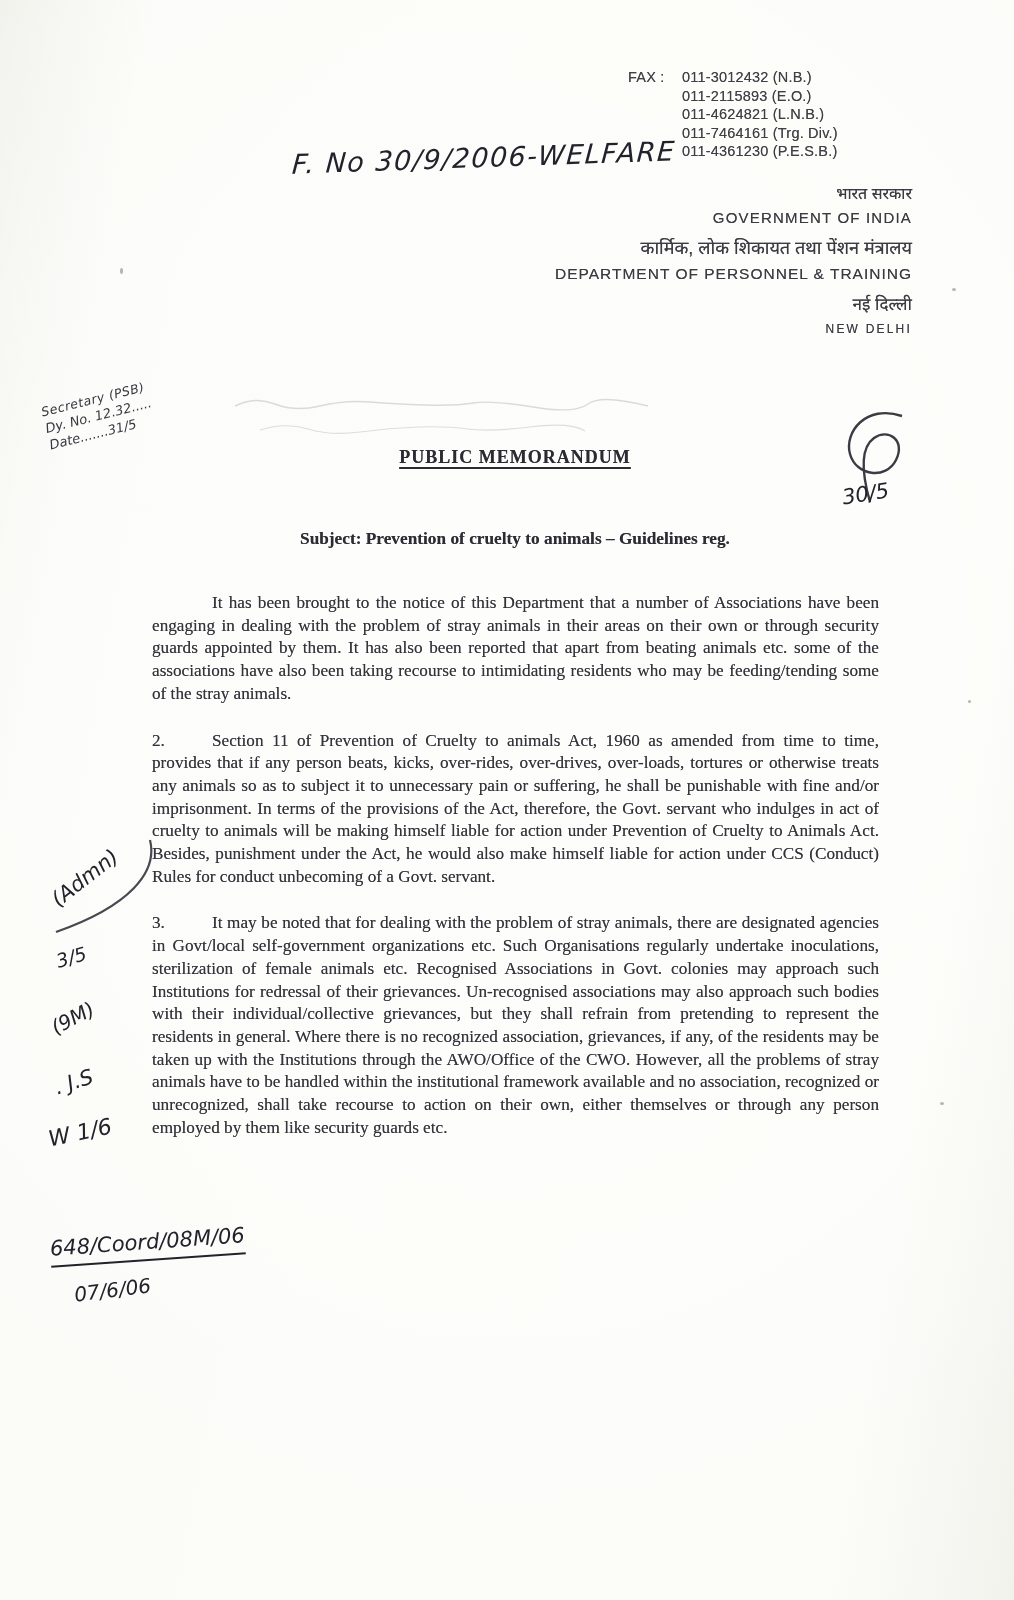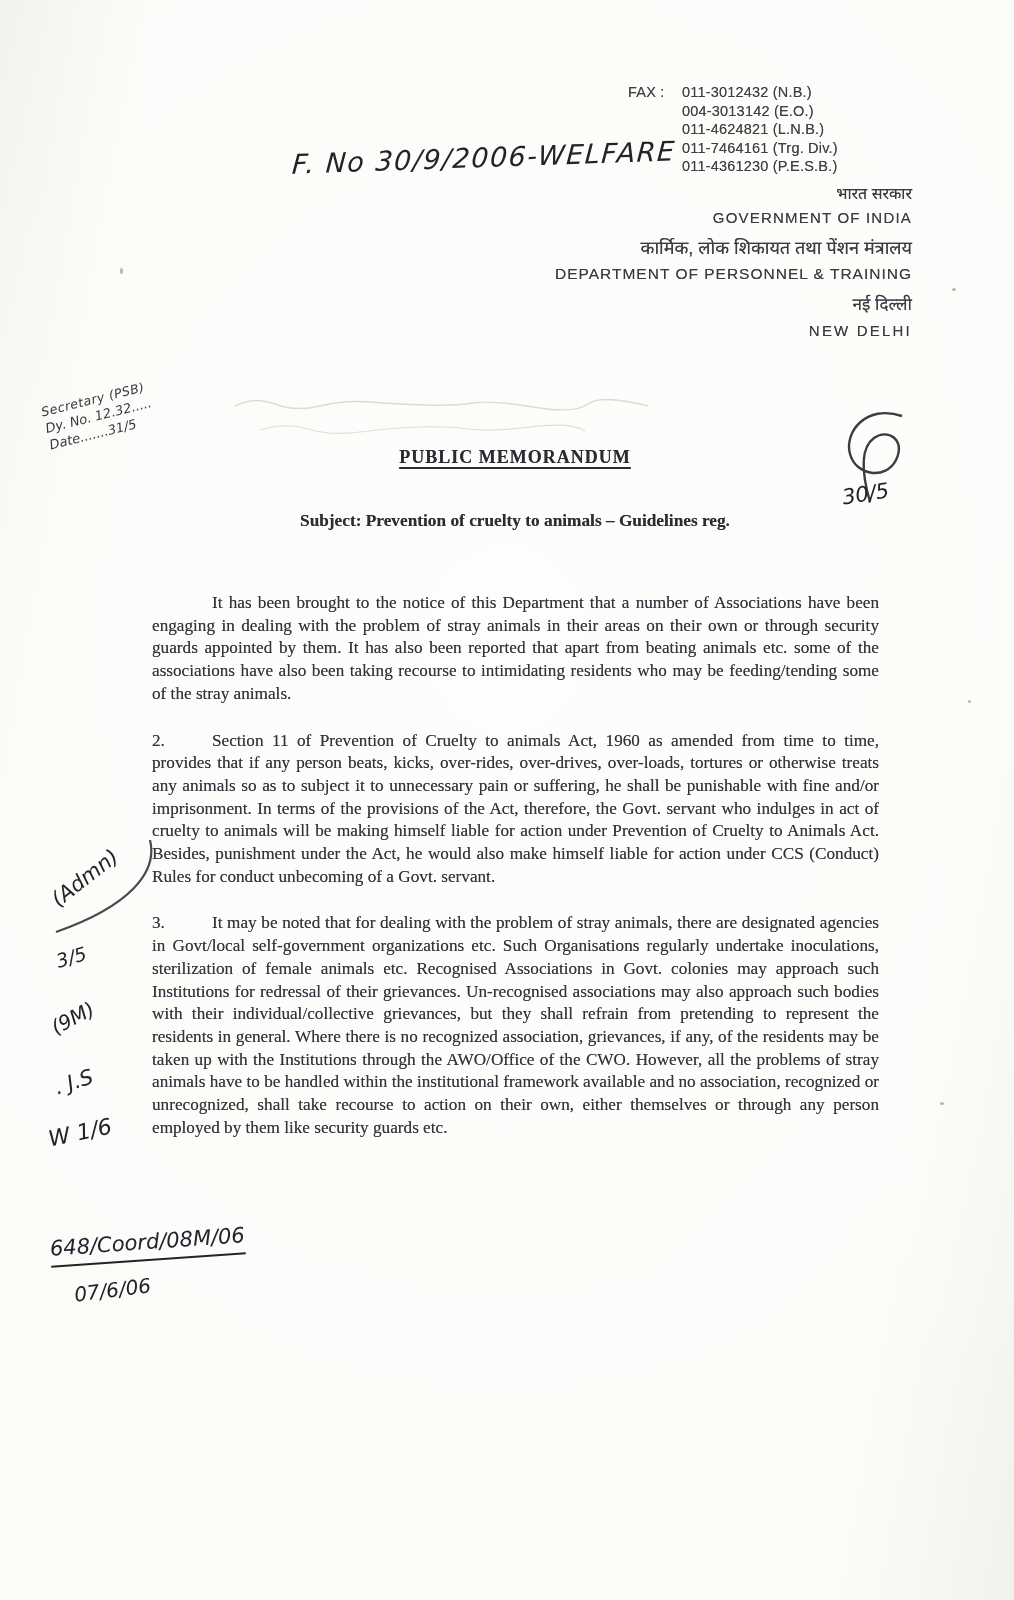--- a/index.html
+++ b/index.html
@@ -9,42 +9,42 @@
     background:
       radial-gradient(ellipse 120% 90% at 50% 40%, rgba(255,255,255,.55), rgba(255,255,255,0) 70%),
       linear-gradient(100deg, #f1f1ec 0%, #fbfbf8 12%, #fcfcf9 85%, #f2f2ed 100%);
     overflow:hidden;
     font-family:"Liberation Serif", serif;
     color:#35343c;
   }
   .typed { text-shadow:0 0 .6px rgba(55,54,62,.65); }
 
   
-  .fax-block { position:absolute; left:628px; top:83px; font-family:"Liberation Sans", sans-serif;
+  .fax-block { position:absolute; left:628px; top:68px; font-family:"Liberation Sans", sans-serif;
                font-size:14.5px; line-height:18.6px; color:#403f46; letter-spacing:.2px; }
   .fax-label { display:inline-block; width:54px; }
   .fax-indent { padding-left:54px; }
 
   
   .hand { font-family:"DejaVu Sans", sans-serif; font-style:italic; color:#23222c; }
   .file-number { position:absolute; left:292px; top:142px; font-size:27px; letter-spacing:1.5px;
                  transform:rotate(-2deg) skewX(-6deg); white-space:nowrap; }
 
   
   .letterhead { position:absolute; left:0; top:182px; width:912px; text-align:right; }
   .lh-hi { font-family:sans-serif; color:#3b3a42; }
   .lh-en { font-family:"Liberation Sans", sans-serif; color:#3b3a42; }
   .lh-1 { font-size:16px; margin-bottom:5px; }
   .lh-2 { font-size:15px; letter-spacing:1.2px; margin-bottom:9px; }
   .lh-3 { font-size:18px; margin-bottom:6px; }
   .lh-4 { font-size:15.5px; letter-spacing:.6px; margin-bottom:8px; }
   .lh-5 { font-size:18px; margin-bottom:6px; }
   .lh-6 { font-size:15.5px; letter-spacing:1px; margin-bottom:9px;padding-left:16px; }
   .lh-7 { font-size:17px; margin-bottom:7px; }
-  .lh-8 { font-size:15px; letter-spacing:2.2px; }
+  .lh-8 { font-size:12px; letter-spacing:2.2px; }
 
   
   .address { position:absolute; right:134px; top:322px; text-align:right; font-size:17.5px; line-height:23.5px; color:#2f2e36; }
 
   
   .stamp { position:absolute; left:44px; top:390px; transform:rotate(-14deg); font-size:13px; line-height:17px; opacity:.9; }
   .stamp .s1 { font-size:12.5px; letter-spacing:.5px; }
 
   
   .scribbles { position:absolute; left:230px; top:388px; opacity:.5; }
@@ -52,21 +52,21 @@
   
   .title-wrap { position:absolute; left:120px; top:447px; width:790px; text-align:center; }
   .title-text { font-weight:bold; font-size:18px; letter-spacing:1px;
                 text-decoration:underline; text-underline-offset:4px; text-decoration-thickness:1.5px; color:#2c2b33; }
 
   
   .sign-svg { position:absolute; left:836px; top:408px; }
   .diary-no { position:absolute; left:842px; top:482px; font-size:21px; transform:rotate(-9deg); }
 
   
-  .subject-wrap { position:absolute; left:100px; top:511px; width:830px; text-align:center; }
+  .subject-wrap { position:absolute; left:100px; top:529px; width:830px; text-align:center; }
   .subject-text { font-weight:bold; font-size:17.3px; color:#2d2c34; }
 
   
   .body-text { position:absolute; left:152px; top:592px; width:727px;
                font-size:17.2px; line-height:22.7px; text-align:justify; color:#34333b; }
   .body-text p { margin-bottom:24px; }
   .p-first { text-indent:60px; }
   .p-num { display:inline-block; width:60px; }
 
   
@@ -86,21 +86,21 @@
   
   .speck { position:absolute; background:#b7b5ac; border-radius:50%; }
 </style>
 </head>
 <body>
 
 <div class="page">
 
   <div class="fax-block typed">
     <div><span class="fax-label">FAX :</span><span>011-3012432 (N.B.)</span></div>
-    <div class="fax-indent"><span>004-3013142 (E.O.)</span></div>
+    <div class="fax-indent"><span>011-2115893 (E.O.)</span></div>
     <div class="fax-indent"><span>011-4624821 (L.N.B.)</span></div>
     <div class="fax-indent"><span>011-7464161 (Trg. Div.)</span></div>
     <div class="fax-indent"><span>011-4361230 (P.E.S.B.)</span></div>
   </div>
 
   <div class="hand file-number">F. No 30/9/2006-WELFARE</div>
 
   <div class="letterhead typed">
     <div class="lh-hi lh-1">भारत सरकार</div>
     <div class="lh-en lh-2">GOVERNMENT OF INDIA</div>

